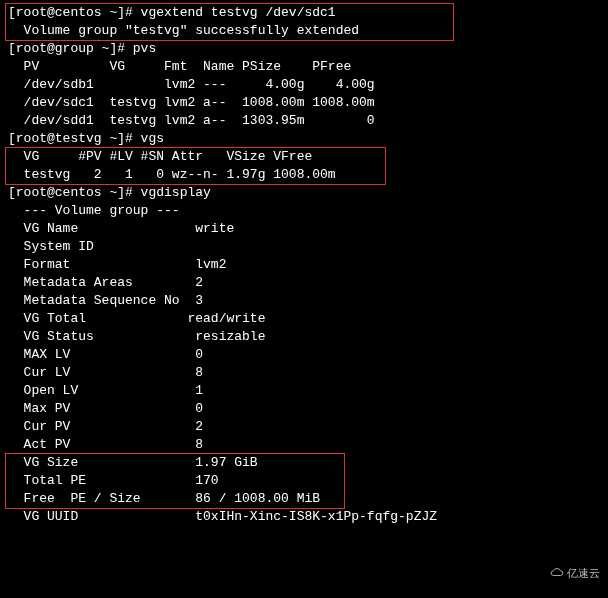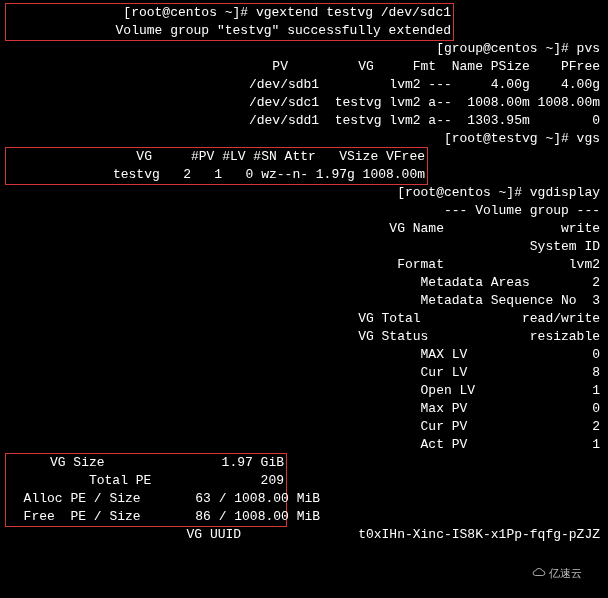--- a/index.html
+++ b/index.html
@@ -14,30 +14,29 @@
       font-family: 'Courier New', monospace;
       font-size: 13px;
       color: #ffffff;
       line-height: 18px;
       padding: 4px 8px;
       overflow: hidden;
       position: relative;
     }
     .line {
       white-space: pre;
-      text-align: right;
     }
     .box-red {
       border: 1px solid #d43535;
       padding: 0 2px;
       margin: -1px -3px;
     }
     .watermark {
       position: absolute;
-      right: 20px;
+      right: 2px;
       bottom: 14px;
       font-size: 11px;
       color: #bebebe;
       background: rgba(0,0,0,0.3);
       padding: 2px 6px;
       border-radius: 10px;
       font-family: sans-serif;
     }
     .watermark-icon {
       display: inline-block;
@@ -47,53 +46,52 @@
     }
   </style>
 </head>
 <body>
 
 <div class="box-red" style="width:449px;">
   <div class="line">[root@centos ~]# vgextend testvg /dev/sdc1</div>
   <div class="line">  Volume group "testvg" successfully extended</div>
 </div>
 
-<div class="line">[group@centos ~]# pvs</div>
+<div class="line">[root@group ~]# pvs</div>
 <div class="line">  PV         VG     Fmt  Name PSize    PFree</div>
 <div class="line">  /dev/sdb1         lvm2 ---     4.00g    4.00g</div>
 <div class="line">  /dev/sdc1  testvg lvm2 a--  1008.00m 1008.00m</div>
 <div class="line">  /dev/sdd1  testvg lvm2 a--  1303.95m        0</div>
 
 <div class="line">[root@testvg ~]# vgs</div>
 
-<div class="box-red" style="width:423px;">
+<div class="box-red" style="width:381px;">
   <div class="line">  VG     #PV #LV #SN Attr   VSize VFree</div>
   <div class="line">  testvg   2   1   0 wz--n- 1.97g 1008.00m</div>
 </div>
 
 <div class="line">[root@centos ~]# vgdisplay</div>
 <div class="line">  --- Volume group ---</div>
 <div class="line">  VG Name               write</div>
 <div class="line">  System ID</div>
 <div class="line">  Format                lvm2</div>
 <div class="line">  Metadata Areas        2</div>
 <div class="line">  Metadata Sequence No  3</div>
 <div class="line">  VG Total             read/write</div>
 <div class="line">  VG Status             resizable</div>
 <div class="line">  MAX LV                0</div>
 <div class="line">  Cur LV                8</div>
 <div class="line">  Open LV               1</div>
 <div class="line">  Max PV                0</div>
 <div class="line">  Cur PV                2</div>
-<div class="line">  Act PV                1</div>
+<div class="line">  Act PV                8</div>
 
-<div class="box-red" style="width:282px;">
+<div class="box-red" style="width:340px;">
   <div class="line">  VG Size               1.97 GiB</div>
-  <div class="line">  Total PE              209</div>
-  <div class="line">  Alloc PE / Size       63 / 1008.00 MiB</div>
+  <div class="line">  Total PE              170</div>
   <div class="line">  Free  PE / Size       86 / 1008.00 MiB</div>
 </div>
 
 <div class="line">  VG UUID               t0xIHn-Xinc-IS8K-x1Pp-fqfg-pZJZ</div>
 
 <div class="watermark">
   <svg class="watermark-icon" viewBox="0 0 24 16">
     <path d="M6 14 Q2 14 2 10 Q2 6 6 6 Q7 2 12 2 Q17 2 18 6 Q22 6 22 10 Q22 14 18 14 Z" fill="none" stroke="#bebebe" stroke-width="1.5"></path>
   </svg><span>亿速云</span>
 </div>

